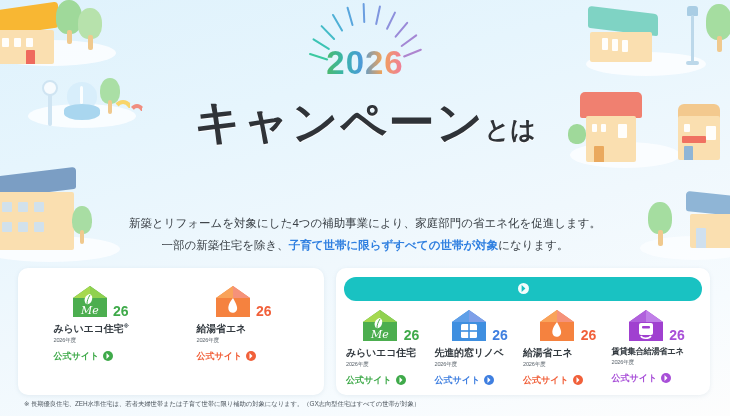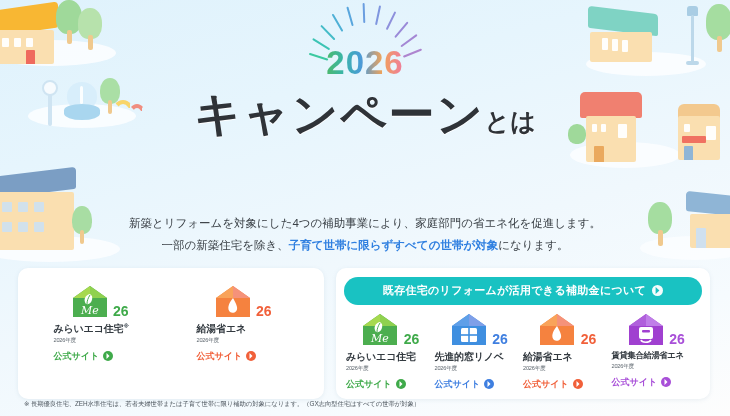--- a/index.html
+++ b/index.html
@@ -100,21 +100,21 @@
   .title {
     position: absolute; left: 0; right: 0; top: 86px;
     text-align: center;
     color: #2f3338;
     font-weight: 700;
     line-height: 1.06;
     letter-spacing: 1.5px;
     text-shadow: 0 1px 0 rgba(255,255,255,.9);
   }
   .title .l1 { font-size: 46px; display: block; }
-  .title .l2 { font-size: 46px; display: block; margin-top: 4px; }
+  .title .l2 { font-size: 46px; display: block; margin-top: 12px; }
   .title .suffix { font-size: 25px; letter-spacing: 0; }
 
   .lead {
     position: absolute; left: 0; right: 0; top: 212px;
     text-align: center;
     color: #3a4046;
     font-size: 11.5px;
     line-height: 1.95;
   }
   .lead .hi { color: #2f7fe0; font-weight: 700; }
@@ -382,21 +382,20 @@
                 </svg>
             </span>
           </a>
         </div>
 
       </div>
     </div>
 
     <div class="panel reform">
       <div class="panel-head">
-        <span>既存住宅のリフォームが活用できる補助金について</span>
         <span class="head-arrow">
           <svg width="5" height="7" viewBox="0 0 5 7">
               <path d="M0.6 0 L4.4 3.5 L0.6 7 Z"></path>
             </svg>
         </span>
       </div>
       <div class="cards">
 
         <div class="card">
           <div class="logo">

